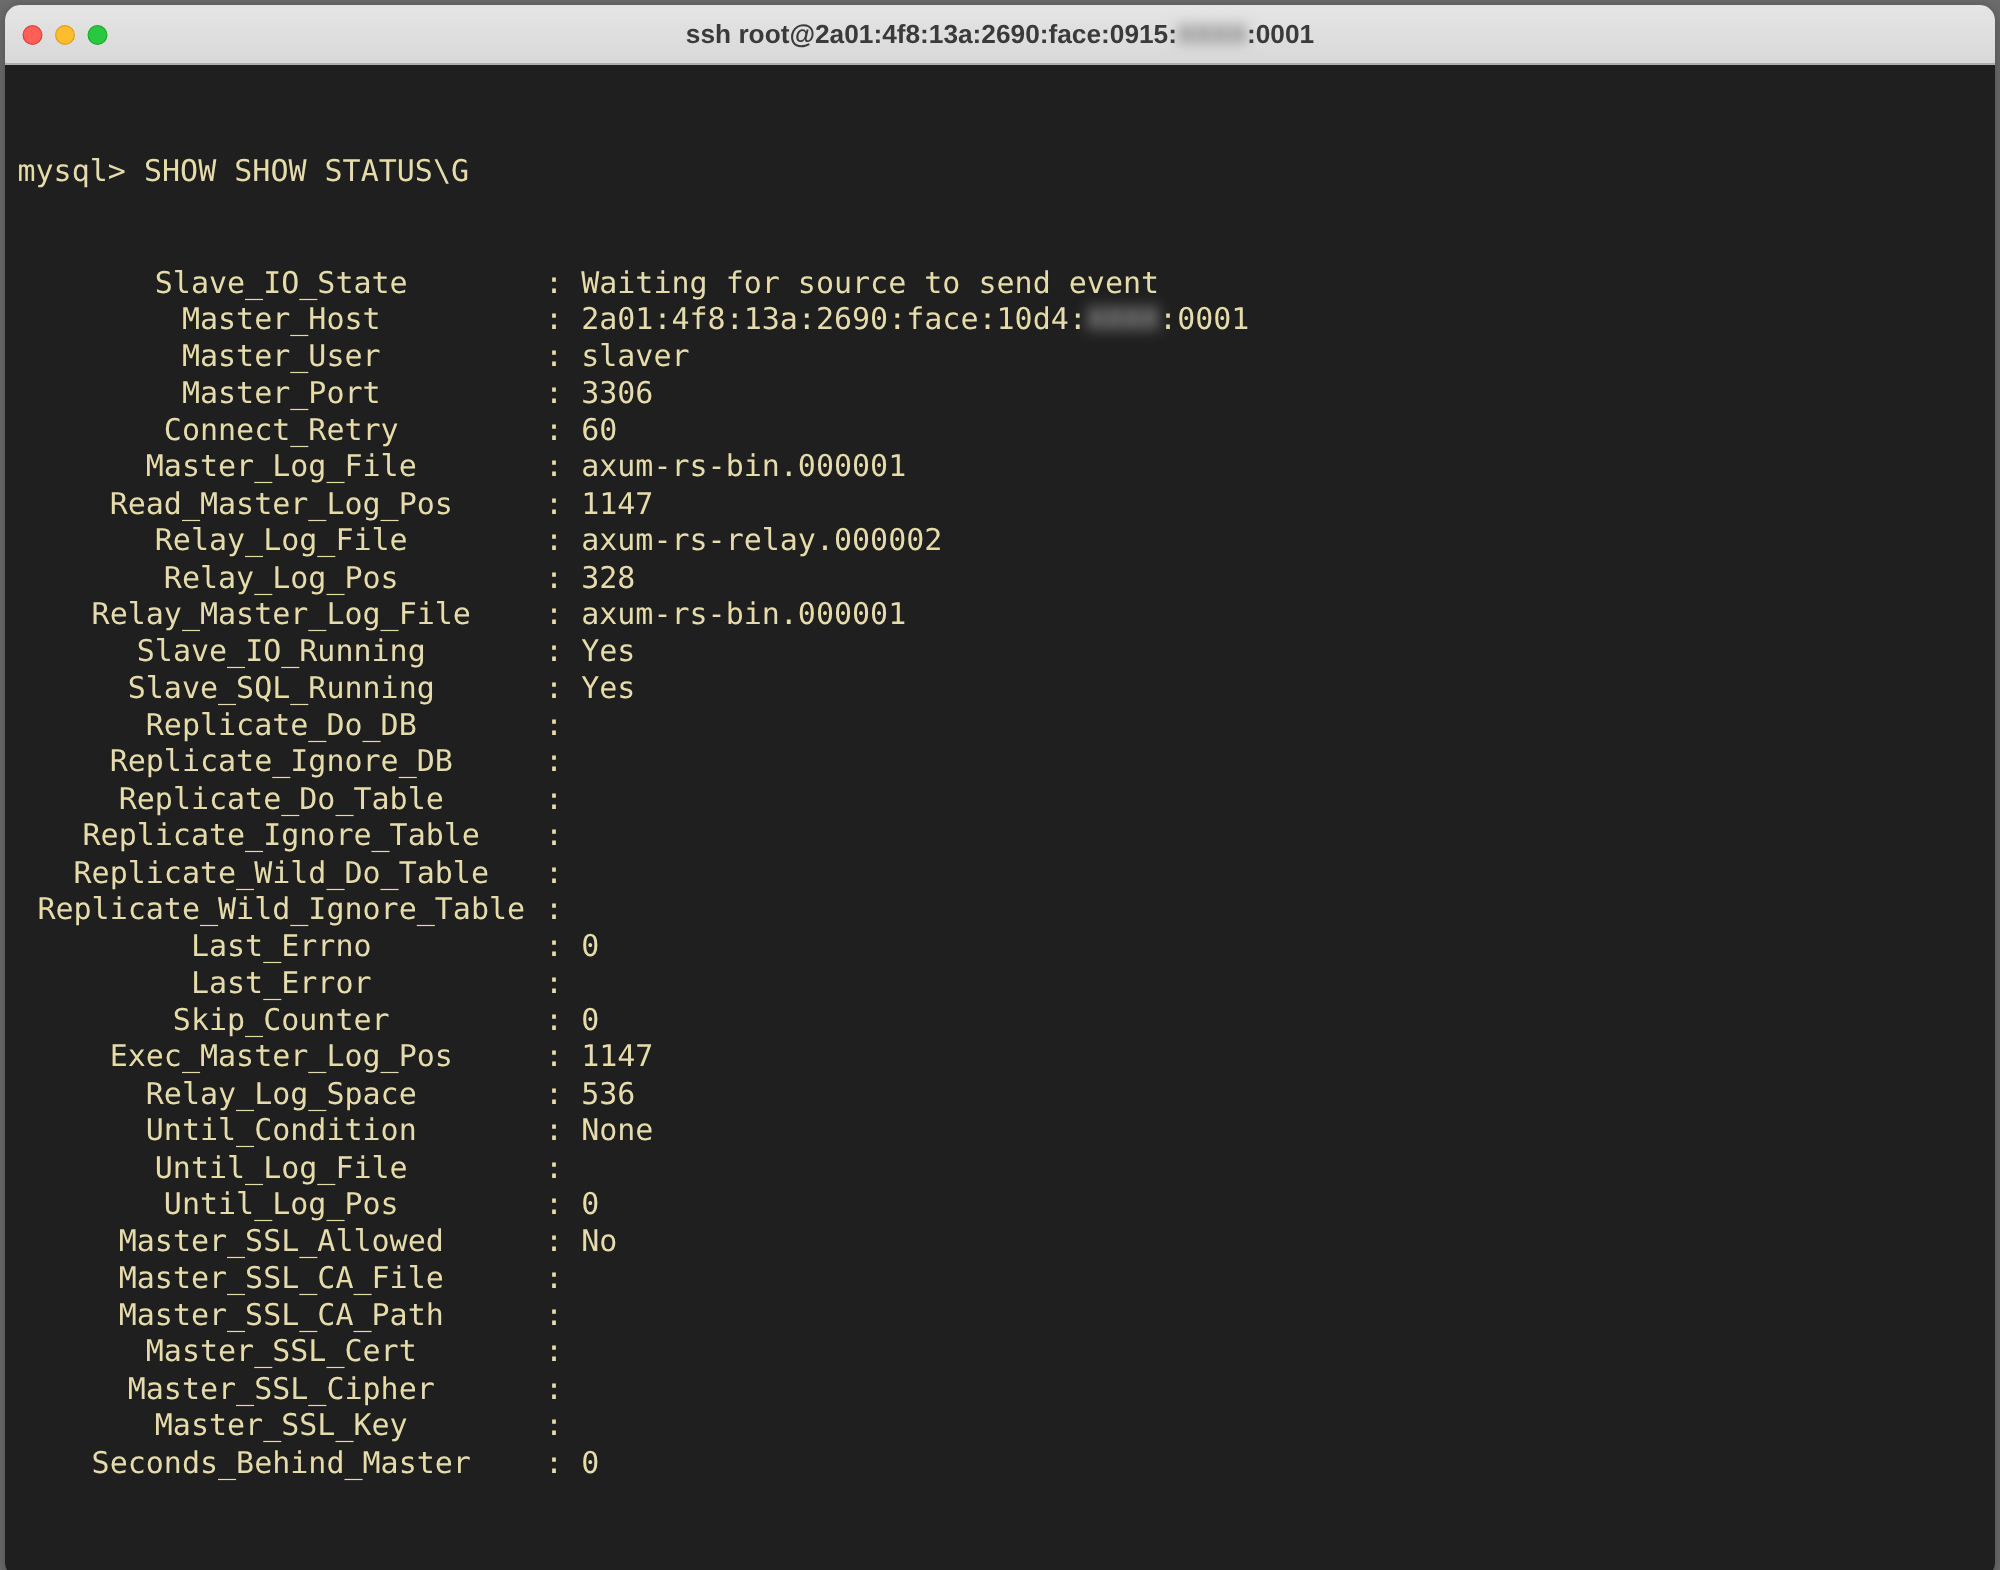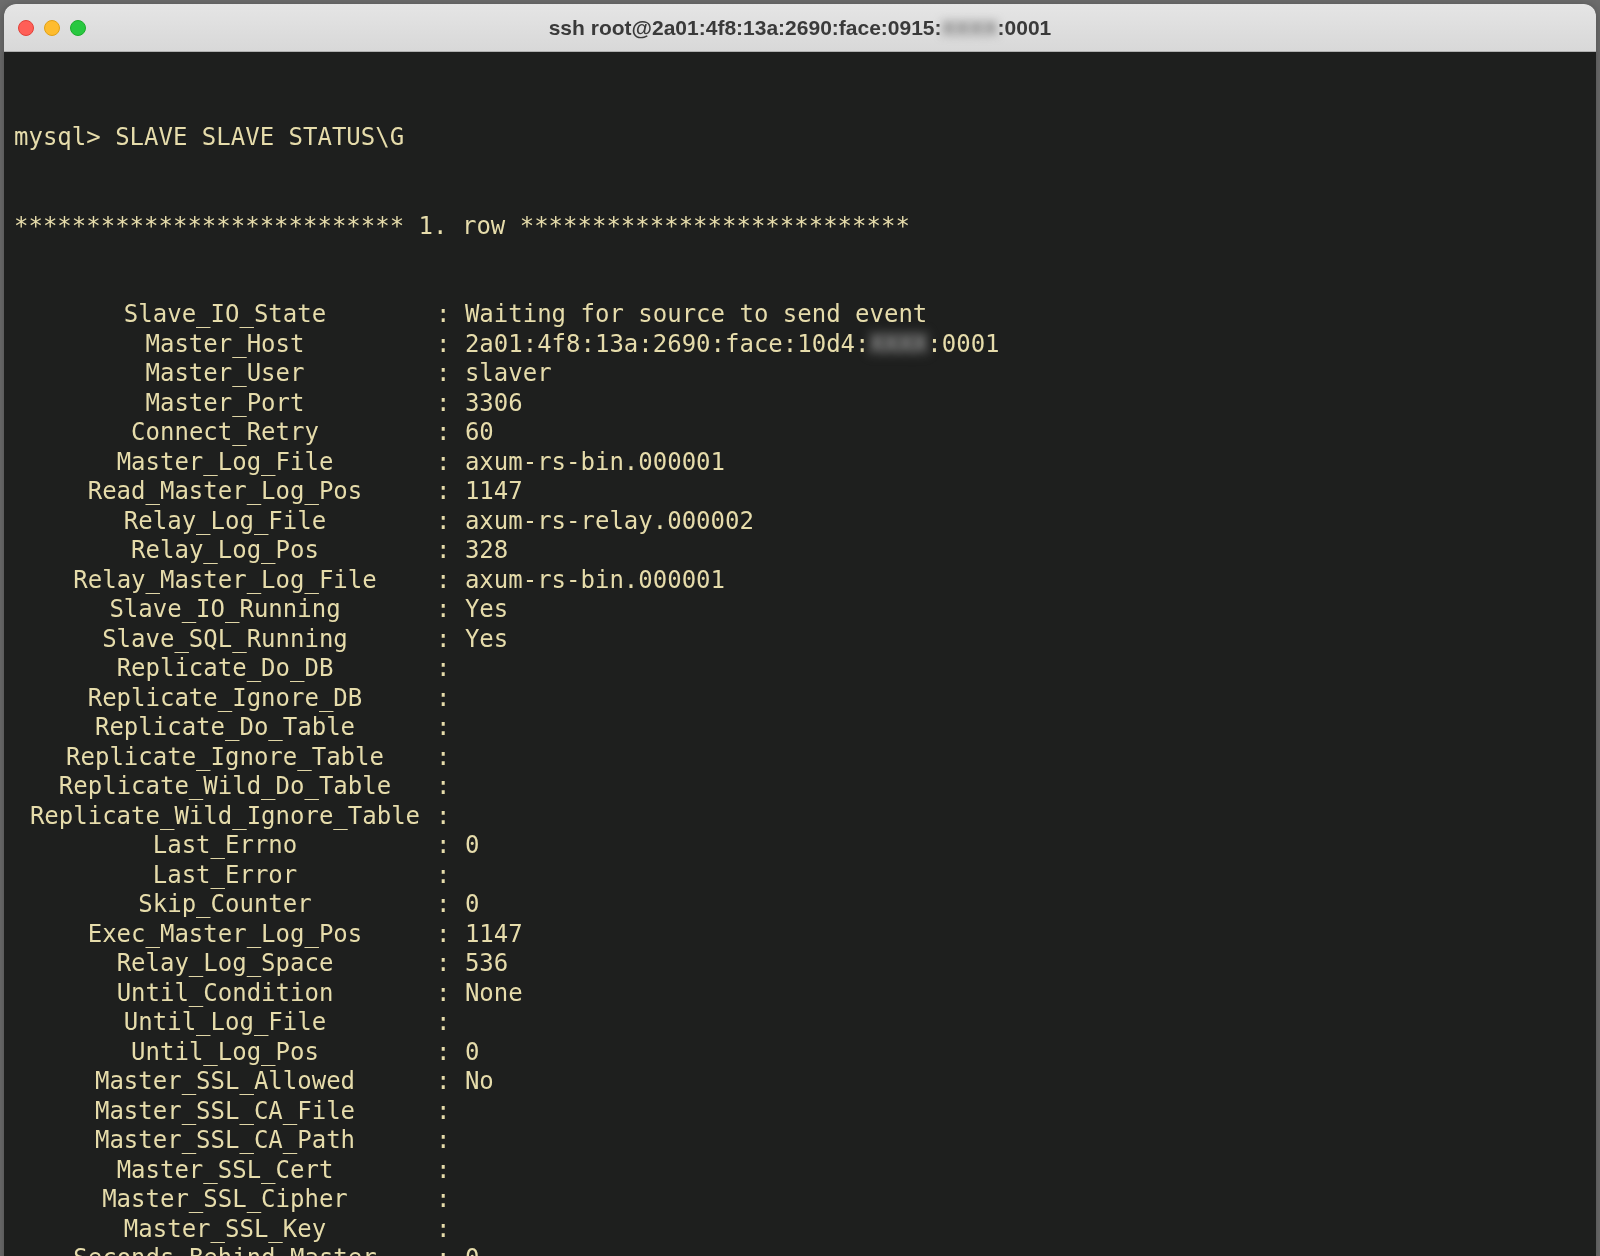--- a/index.html
+++ b/index.html
@@ -84,17 +84,16 @@
       <div class="tl tl-close"></div>
       <div class="tl tl-min"></div>
       <div class="tl tl-max"></div>
     </div>
     <div class="title">
       <span>ssh root@2a01:4f8:13a:2690:face:0915:</span><span class="blur1">XXXX</span><span>:0001</span>
     </div>
   </div>
 
   <div class="terminal">
-    <div class="prompt-line"><span>mysql&gt;</span> <span>SLAVE SLAVE STATUS\G</span></div>
-    <div class="row-header">*************************** 1. row ***************************</div>
+    <div class="prompt-line"><span>mysql&gt;</span> <span>SHOW SHOW STATUS\G</span></div>
     <div id="kv-container"><div class="kv-line"><span class="k">Slave_IO_State</span><span class="sep">: </span><span class="v">Waiting for source to send event</span></div><div class="kv-line"><span class="k">Master_Host</span><span class="sep">: </span><span class="v">2a01:4f8:13a:2690:face:10d4:</span><span class="blur2">XXXX</span><span class="v">:0001</span></div><div class="kv-line"><span class="k">Master_User</span><span class="sep">: </span><span class="v">slaver</span></div><div class="kv-line"><span class="k">Master_Port</span><span class="sep">: </span><span class="v">3306</span></div><div class="kv-line"><span class="k">Connect_Retry</span><span class="sep">: </span><span class="v">60</span></div><div class="kv-line"><span class="k">Master_Log_File</span><span class="sep">: </span><span class="v">axum-rs-bin.000001</span></div><div class="kv-line"><span class="k">Read_Master_Log_Pos</span><span class="sep">: </span><span class="v">1147</span></div><div class="kv-line"><span class="k">Relay_Log_File</span><span class="sep">: </span><span class="v">axum-rs-relay.000002</span></div><div class="kv-line"><span class="k">Relay_Log_Pos</span><span class="sep">: </span><span class="v">328</span></div><div class="kv-line"><span class="k">Relay_Master_Log_File</span><span class="sep">: </span><span class="v">axum-rs-bin.000001</span></div><div class="kv-line"><span class="k">Slave_IO_Running</span><span class="sep">: </span><span class="v">Yes</span></div><div class="kv-line"><span class="k">Slave_SQL_Running</span><span class="sep">: </span><span class="v">Yes</span></div><div class="kv-line"><span class="k">Replicate_Do_DB</span><span class="sep">: </span><span class="v"></span></div><div class="kv-line"><span class="k">Replicate_Ignore_DB</span><span class="sep">: </span><span class="v"></span></div><div class="kv-line"><span class="k">Replicate_Do_Table</span><span class="sep">: </span><span class="v"></span></div><div class="kv-line"><span class="k">Replicate_Ignore_Table</span><span class="sep">: </span><span class="v"></span></div><div class="kv-line"><span class="k">Replicate_Wild_Do_Table</span><span class="sep">: </span><span class="v"></span></div><div class="kv-line"><span class="k">Replicate_Wild_Ignore_Table</span><span class="sep">: </span><span class="v"></span></div><div class="kv-line"><span class="k">Last_Errno</span><span class="sep">: </span><span class="v">0</span></div><div class="kv-line"><span class="k">Last_Error</span><span class="sep">: </span><span class="v"></span></div><div class="kv-line"><span class="k">Skip_Counter</span><span class="sep">: </span><span class="v">0</span></div><div class="kv-line"><span class="k">Exec_Master_Log_Pos</span><span class="sep">: </span><span class="v">1147</span></div><div class="kv-line"><span class="k">Relay_Log_Space</span><span class="sep">: </span><span class="v">536</span></div><div class="kv-line"><span class="k">Until_Condition</span><span class="sep">: </span><span class="v">None</span></div><div class="kv-line"><span class="k">Until_Log_File</span><span class="sep">: </span><span class="v"></span></div><div class="kv-line"><span class="k">Until_Log_Pos</span><span class="sep">: </span><span class="v">0</span></div><div class="kv-line"><span class="k">Master_SSL_Allowed</span><span class="sep">: </span><span class="v">No</span></div><div class="kv-line"><span class="k">Master_SSL_CA_File</span><span class="sep">: </span><span class="v"></span></div><div class="kv-line"><span class="k">Master_SSL_CA_Path</span><span class="sep">: </span><span class="v"></span></div><div class="kv-line"><span class="k">Master_SSL_Cert</span><span class="sep">: </span><span class="v"></span></div><div class="kv-line"><span class="k">Master_SSL_Cipher</span><span class="sep">: </span><span class="v"></span></div><div class="kv-line"><span class="k">Master_SSL_Key</span><span class="sep">: </span><span class="v"></span></div><div class="kv-line"><span class="k">Seconds_Behind_Master</span><span class="sep">: </span><span class="v">0</span></div></div>
   </div>
 </div>
 
 </body></html>

